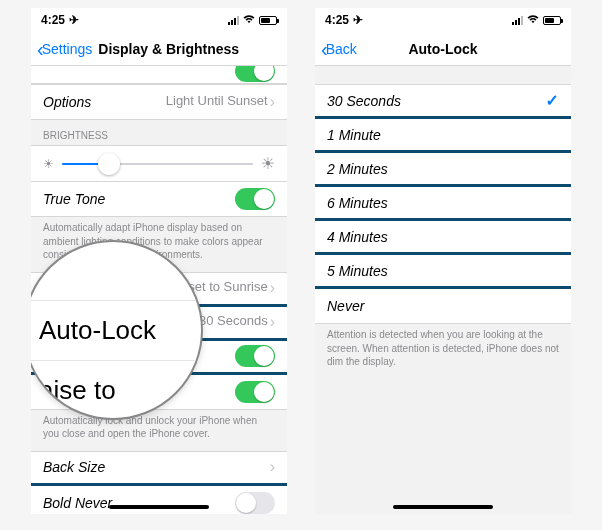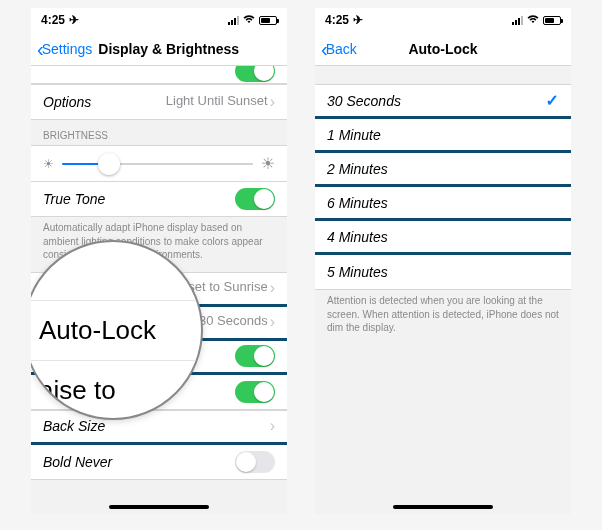--- a/index.html
+++ b/index.html
@@ -317,20 +317,21 @@
             <div class="toggle-knob"></div>
           </div>
       </div>
       <div class="row">
         <span class="row-label"></span>
         <div class="toggle on">
             <div class="toggle-knob"></div>
           </div>
       </div>
     </div>
+    <div class="footer-note">Automatically lock and unlock your iPhone when you close and open the iPhone cover.</div>
 
     <div class="list">
       <div class="row">
         <span class="row-label">Back Size</span>
         <span class="chevron-right">›</span>
       </div>
       <div class="row">
         <span class="row-label">Bold Never</span>
         <div class="toggle off">
             <div class="toggle-knob"></div>
@@ -395,20 +396,23 @@
         </div>
         <div class="row">
           <span class="row-label">6 Minutes</span>
         </div>
         <div class="row">
           <span class="row-label">4 Minutes</span>
         </div>
         <div class="row">
           <span class="row-label">5 Minutes</span>
         </div>
+        <div class="row">
+          <span class="row-label">Never</span>
+        </div>
       </div>
 
     <div class="footer-note">Attention is detected when you are looking at the screen. When attention is detected, iPhone does not dim the display.</div>
 
     <div class="empty-fill"></div>
     <div class="home-indicator"></div>
   </div>
 
 </div>
 

